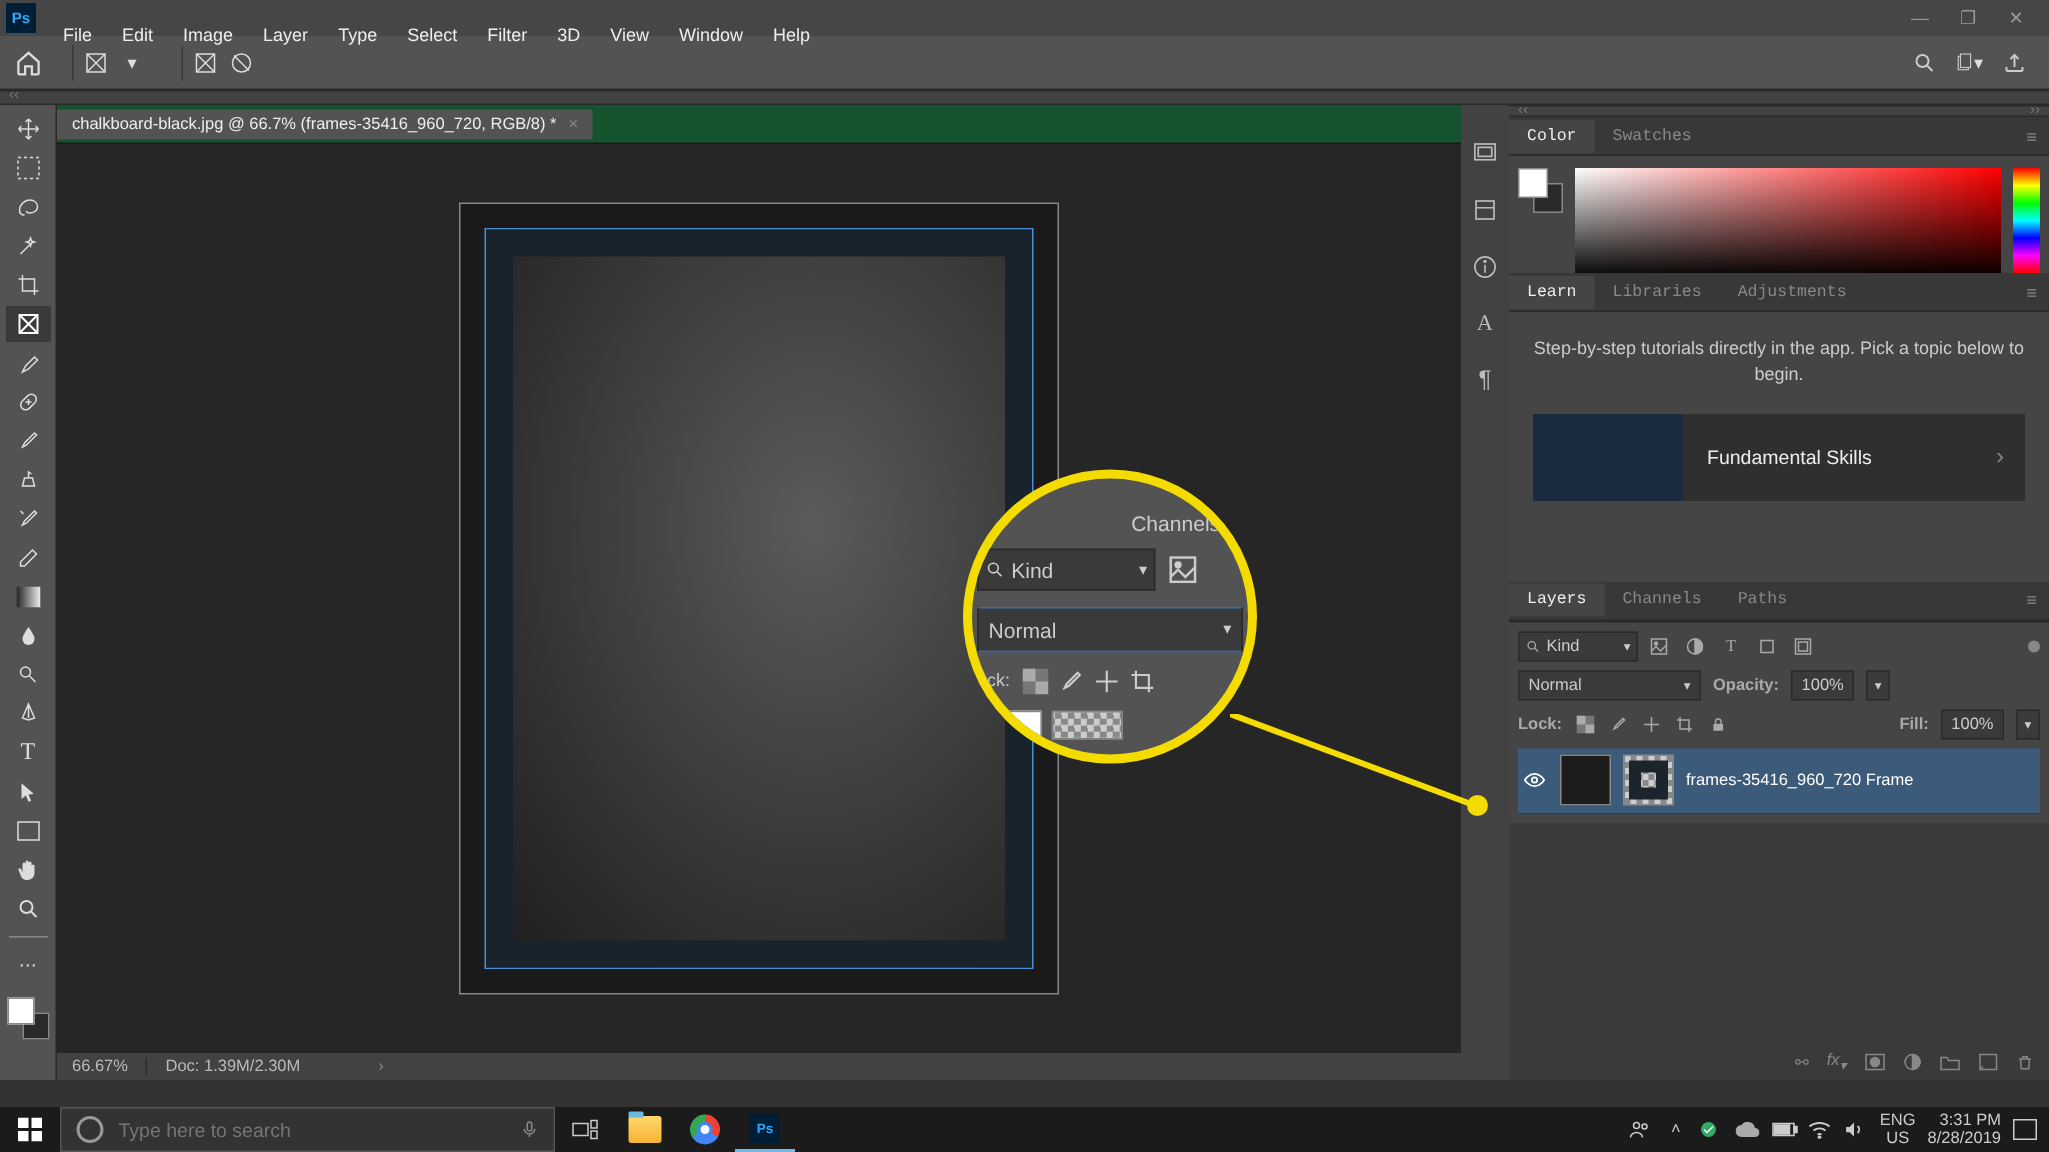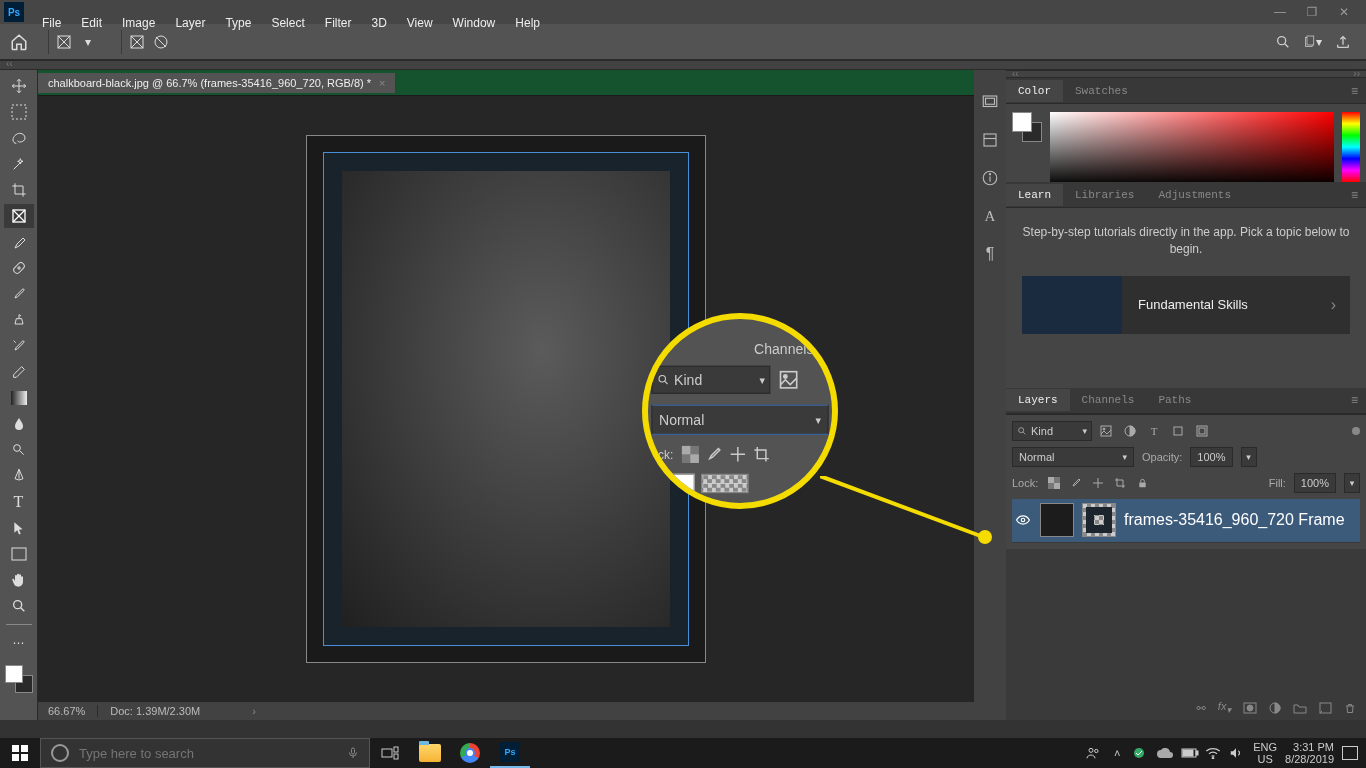--- a/index.html
+++ b/index.html
@@ -74,34 +74,34 @@
 .layers-body { background: #454545; padding: 6px; border-top: 1px solid #2a2a2a; }
 .layers-filter-row { display: flex; align-items: center; gap: 6px; margin-bottom: 6px; }
 .filter-drop { flex: 0 0 80px; height: 20px; background: #3a3a3a; border: 1px solid #2a2a2a; display: flex; align-items: center; padding: 0 4px; gap: 4px; font-size: 11px; }
 .filter-icons { display: flex; gap: 8px; }
 .fi { width: 16px; height: 16px; display: flex; align-items: center; justify-content: center; color: #aaa; }
 .filter-toggle { margin-left: auto; display: flex; align-items: center; }
 .filter-toggle .dot { width: 8px; height: 8px; border-radius: 50%; background: #888; }
 
 .blend-row, .lock-row { display: flex; align-items: center; gap: 8px; margin-bottom: 6px; font-size: 11px; }
 .blend-drop { flex: 0 0 122px; height: 20px; background: #3a3a3a; border: 1px solid #2a2a2a; display: flex; align-items: center; justify-content: space-between; padding: 0 6px; font-size: 11px; }
-.opac-lbl { color: #aaa; }
+.opac-lbl { color: #aaa; font-weight: bold; }
 .opac-val { height: 20px; background: #3a3a3a; border: 1px solid #2a2a2a; padding: 0 6px; display: flex; align-items: center; font-size: 11px; }
 .opac-chev { width: 16px; height: 20px; background: #3a3a3a; border: 1px solid #2a2a2a; display: flex; align-items: center; justify-content: center; font-size: 9px; }
 .lock-icons { display: flex; gap: 6px; }
 .li { width: 16px; height: 16px; display: flex; align-items: center; justify-content: center; color: #aaa; }
 
 .layer-list { }
 .layer-row { height: 44px; display: flex; align-items: center; gap: 8px; padding: 0 4px; border-bottom: 1px solid #3a3a3a; }
 .layer-row.selected { background: #3c5a7a; color: #fff; }
 .eye { width: 16px; text-align: center; color: #ccc; cursor: pointer; }
 .layer-thumb { width: 34px; height: 34px; background: #1c1c1c; border: 1px solid #888; }
 .layer-thumb.checker { background: repeating-conic-gradient(#888 0 25%, #ccc 0 50%) 50% / 8px 8px; position: relative; }
 .layer-thumb.checker::after { content: ""; position: absolute; inset: 3px; border: 8px solid #1c252e; }
-.layer-name { font-size: 16px; }
+.layer-name { font-size: 11px; }
 .layer-lock { margin-left: auto; padding-right: 6px; color: #aaa; }
 
 .layers-footer { height: 24px; background: #3a3a3a; display: flex; align-items: center; justify-content: flex-end; gap: 12px; padding: 0 10px; color: #888; font-size: 11px; }
 
 
 .magnifier { position: absolute; top: 313px; left: 642px; width: 196px; height: 196px; border-radius: 50%; border: 6px solid #f5dc00; background: #535353; overflow: hidden; z-index: 20; }
 .mag-inner { transform: scale(1.08); transform-origin: 50% 40%; padding: 26px 10px; }
 .mag-inner .layers-filter-row, .mag-inner .blend-row, .mag-inner .lock-row { margin-bottom: 10px; }
 .mag-inner .filter-drop { flex: 0 0 110px; height: 26px; font-size: 13px; }
 .mag-inner .blend-drop { flex: 1; height: 28px; font-size: 13px; border-top: 1px solid #3d6aa8; border-bottom: 1px solid #3d6aa8; }

